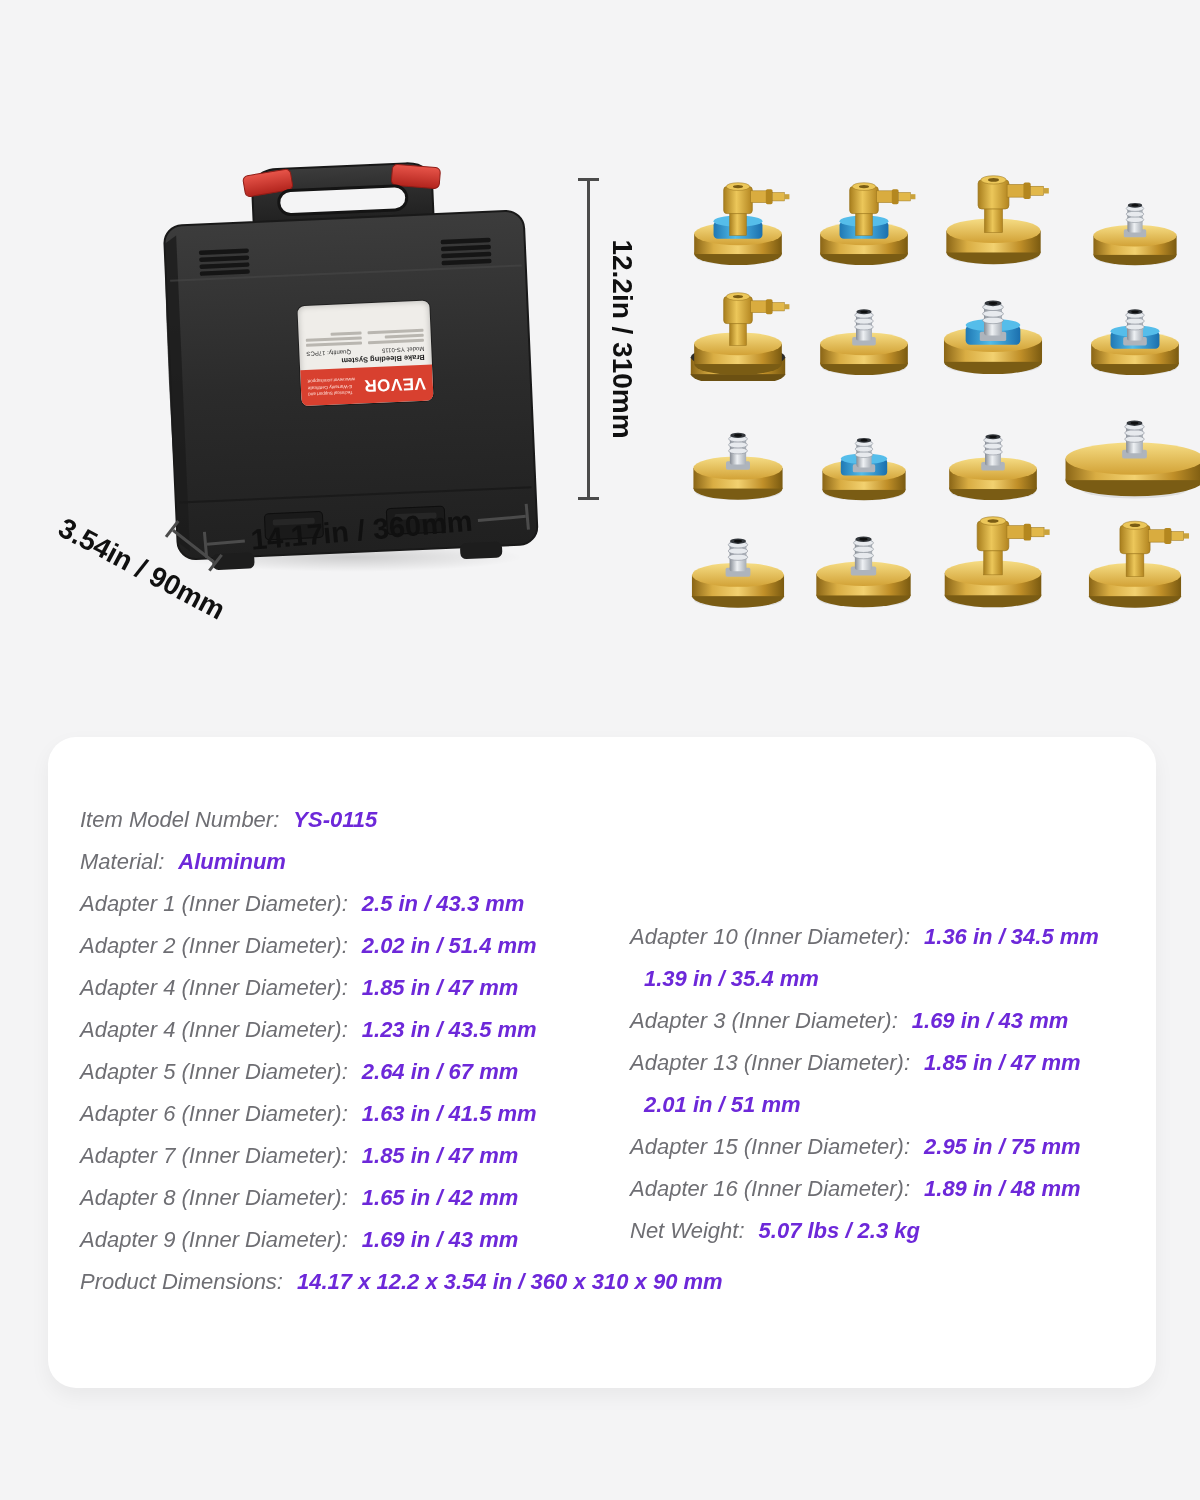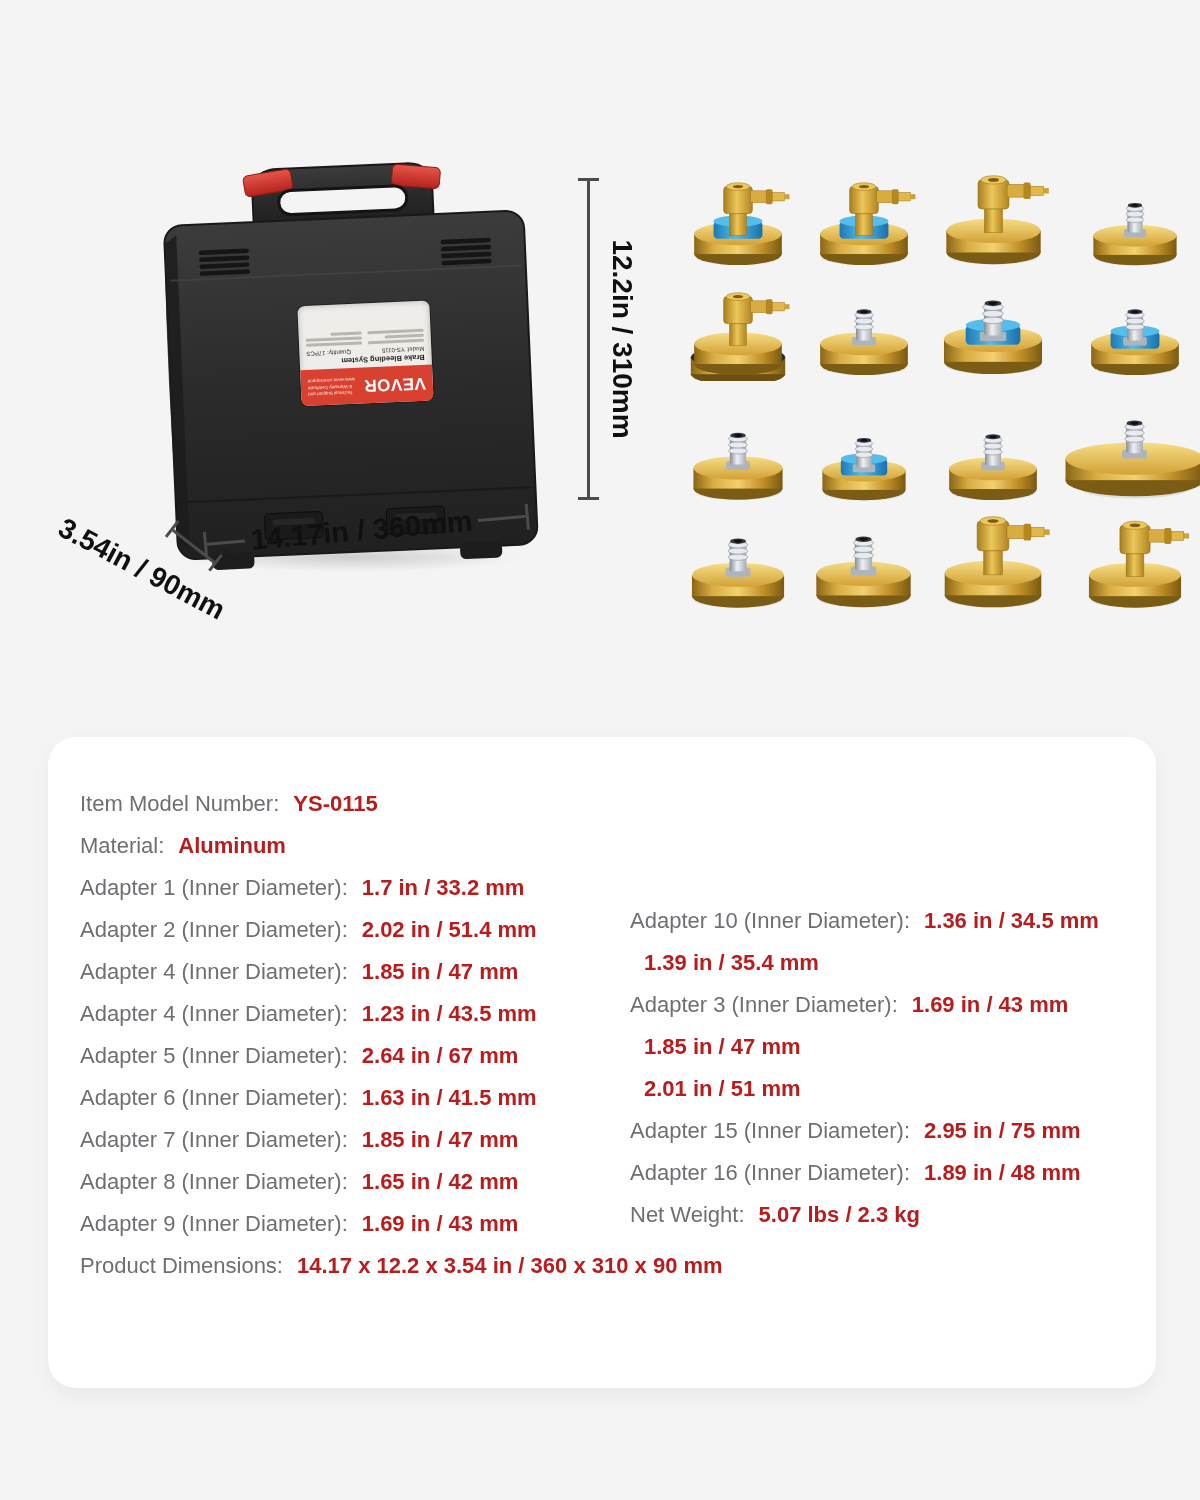--- a/index.html
+++ b/index.html
@@ -63,23 +63,23 @@
     display:grid;grid-template-columns:repeat(4,1fr);grid-template-rows:repeat(4,1fr);}
   .adapter{display:flex;align-items:flex-end;justify-content:center;}
   .adapter svg{display:block;}
 
   
   .spec-panel{position:absolute;left:48px;top:737px;width:1108px;height:651px;
     background:#ffffff;border-radius:28px;box-shadow:0 8px 20px rgba(0,0,0,.05);}
   .spec-col{position:absolute;}
   .spec-col.left{left:32px;top:54px;width:545px;}
   .spec-col.right{left:582px;top:171px;width:520px;}
-  .spec-row{height:42px;display:flex;align-items:flex-start;}
+  .spec-row{height:42px;display:flex;align-items:flex-end;font-style:italic;}
   .spec-label{font-size:22px;color:#6e6e73;flex:0 0 auto;}
-  .spec-value{font-size:22px;font-weight:bold;color:#b91c1c;margin-left:14px;white-space:nowrap;}
+  .spec-value{font-size:22px;font-weight:bold;color:#6d28d9;margin-left:14px;white-space:nowrap;}
 </style>
 </head>
 <body>
 
 <svg width="0" height="0" style="position:absolute" aria-hidden="true">
   <defs>
     <linearGradient id="gSide" x1="0" y1="0" x2="1" y2="0">
       <stop offset="0" stop-color="#8a6516"></stop>
         <stop offset="0.22" stop-color="#d9ad43"></stop>
       <stop offset="0.5" stop-color="#f2d170"></stop>
@@ -486,21 +486,21 @@
         <div class="spec-row">
           <span class="spec-label">Item Model Number:</span>
           <span class="spec-value">YS-0115</span>
         </div>
         <div class="spec-row">
           <span class="spec-label">Material:</span>
           <span class="spec-value">Aluminum</span>
         </div>
         <div class="spec-row">
           <span class="spec-label">Adapter 1 (Inner Diameter):</span>
-          <span class="spec-value">1.7 in / 33.2 mm</span>
+          <span class="spec-value">2.5 in / 43.3 mm</span>
         </div>
         <div class="spec-row">
           <span class="spec-label">Adapter 2 (Inner Diameter):</span>
           <span class="spec-value">2.02 in / 51.4 mm</span>
         </div>
         <div class="spec-row">
           <span class="spec-label">Adapter 4 (Inner Diameter):</span>
           <span class="spec-value">1.85 in / 47 mm</span>
         </div>
         <div class="spec-row">
@@ -538,20 +538,21 @@
           <span class="spec-value">1.36 in / 34.5 mm</span>
         </div>
         <div class="spec-row">
           <span class="spec-value">1.39 in / 35.4 mm</span>
         </div>
         <div class="spec-row">
           <span class="spec-label">Adapter 3 (Inner Diameter):</span>
           <span class="spec-value">1.69 in / 43 mm</span>
         </div>
         <div class="spec-row">
+          <span class="spec-label">Adapter 13 (Inner Diameter):</span>
           <span class="spec-value">1.85 in / 47 mm</span>
         </div>
         <div class="spec-row">
           <span class="spec-value">2.01 in / 51 mm</span>
         </div>
         <div class="spec-row">
           <span class="spec-label">Adapter 15 (Inner Diameter):</span>
           <span class="spec-value">2.95 in / 75 mm</span>
         </div>
         <div class="spec-row">

